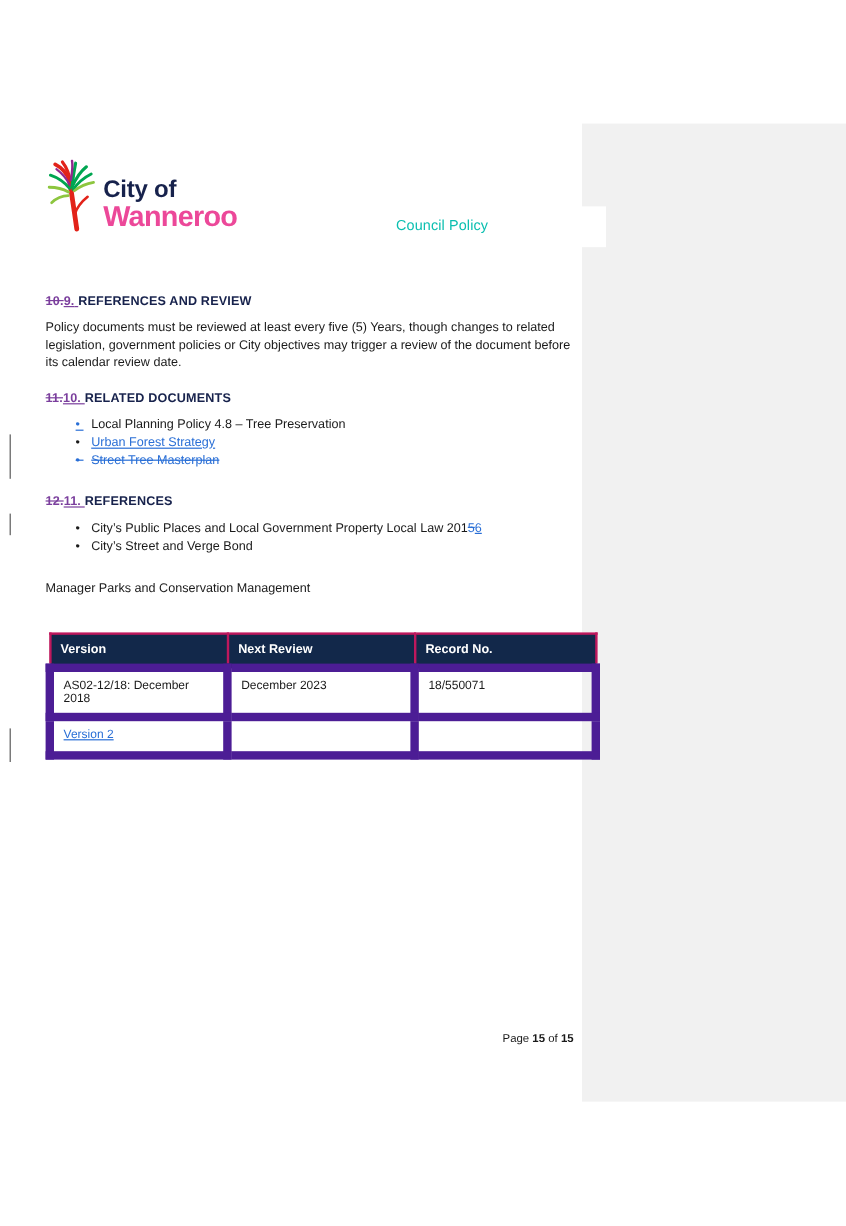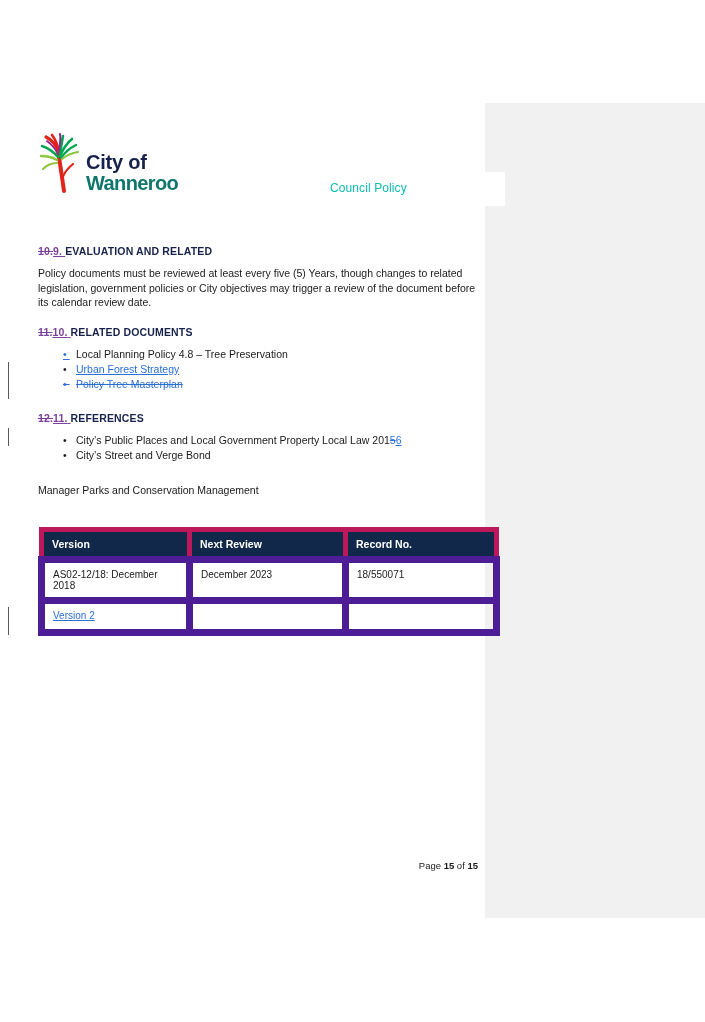--- a/index.html
+++ b/index.html
@@ -71,23 +71,23 @@
   }
   .logo-city {
     font-size: 20px;
     color: #17224c;
     letter-spacing: -0.2px;
     display: block;
     margin-bottom: 1px;
     font-weight: bold;
   }
   .logo-wanneroo {
-    font-size: 20px;
-    font-weight: bold;
-    color: #0f766e;
+    font-size: 24px;
+    font-weight: bold;
+    color: #ec4899;
     letter-spacing: -0.6px;
     display: block;
   }
   .doc-kind {
     position: absolute;
     left: 292px;
     top: 48px;
     font-size: 12px;
     color: #0bbfb0;
     letter-spacing: 0.1px;
@@ -170,21 +170,21 @@
     width: 455px;
     table-layout: fixed;
   }
   table.rev th {
     background: #12284a;
     color: #ffffff;
     font-size: 10.5px;
     font-weight: bold;
     text-align: left;
     padding: 6px 8px;
-    border: 5px solid #be185d;
+    border: 2px solid #be185d;
   }
   table.rev td {
     font-size: 10px;
     color: #1a1a1a;
     padding: 6px 8px;
     border: 7px solid #4c1d95;
     height: 13px;
     vertical-align: top;
   }
   table.rev col.c1 { width: 148px; }
@@ -242,36 +242,36 @@
         <span class="logo-city">City of</span>
         <span class="logo-wanneroo">Wanneroo</span>
       </span>
     </div>
     <div class="doc-kind">Council Policy</div>
   </div>
 
   <div class="content">
 
     <h2 class="sec">
-      <span class="num-del">10.</span><span class="num-ins">9.</span><span class="num-ins">&nbsp;</span><span>EVALUATION AND RELATED</span>
+      <span class="num-del">10.</span><span class="num-ins">9.</span><span class="num-ins">&nbsp;</span><span>REFERENCES AND REVIEW</span>
     </h2>
     <p class="body">Policy documents must be reviewed at least every five (5) Years, though changes to related legislation, government policies or City objectives may trigger a review of the document before its calendar review date.</p>
 
     <h2 class="sec">
       <span class="num-del">11.</span><span class="num-ins">10.</span><span class="num-ins">&nbsp;</span><span>RELATED DOCUMENTS</span>
     </h2>
     <ul class="bul">
       <li>
         <span class="dot dot-ins">•&nbsp;</span><span>Local Planning Policy 4.8 – Tree Preservation</span>
       </li>
       <li>
         <span class="dot dot-black">•</span><span class="ins">Urban Forest Strategy</span>
       </li>
       <li>
-        <span class="dot dot-del">•&nbsp;</span><span class="del">Policy Tree Masterplan</span>
+        <span class="dot dot-del">•&nbsp;</span><span class="del">Street Tree Masterplan</span>
       </li>
     </ul>
     <div class="spacer-sm"></div>
 
     <h2 class="sec">
       <span class="num-del">12.</span><span class="num-ins">11.</span><span class="num-ins">&nbsp;</span><span>REFERENCES</span>
     </h2>
     <ul class="bul">
       <li>
         <span class="dot dot-black">•</span><span>City’s Public Places and Local Government Property Local Law 201</span><span class="del">5</span><span class="ins">6</span>

